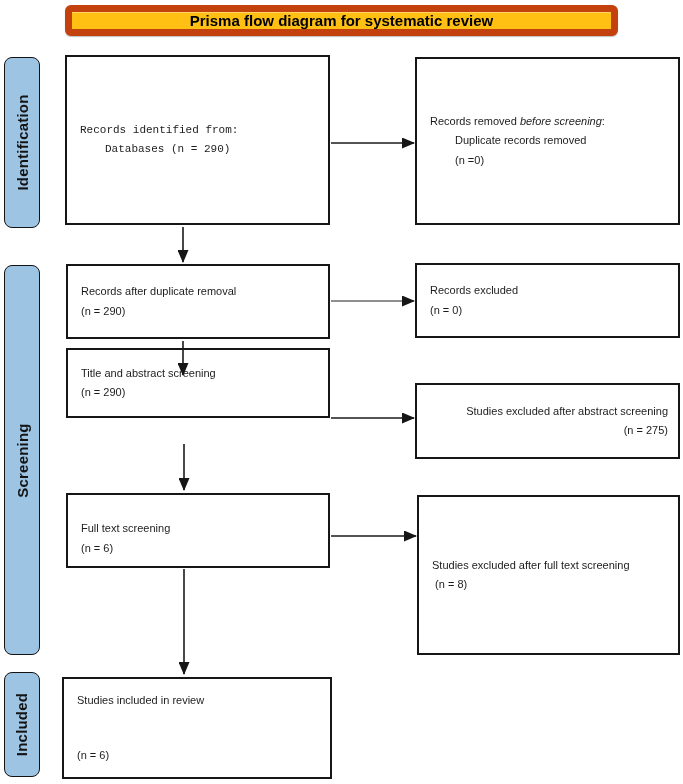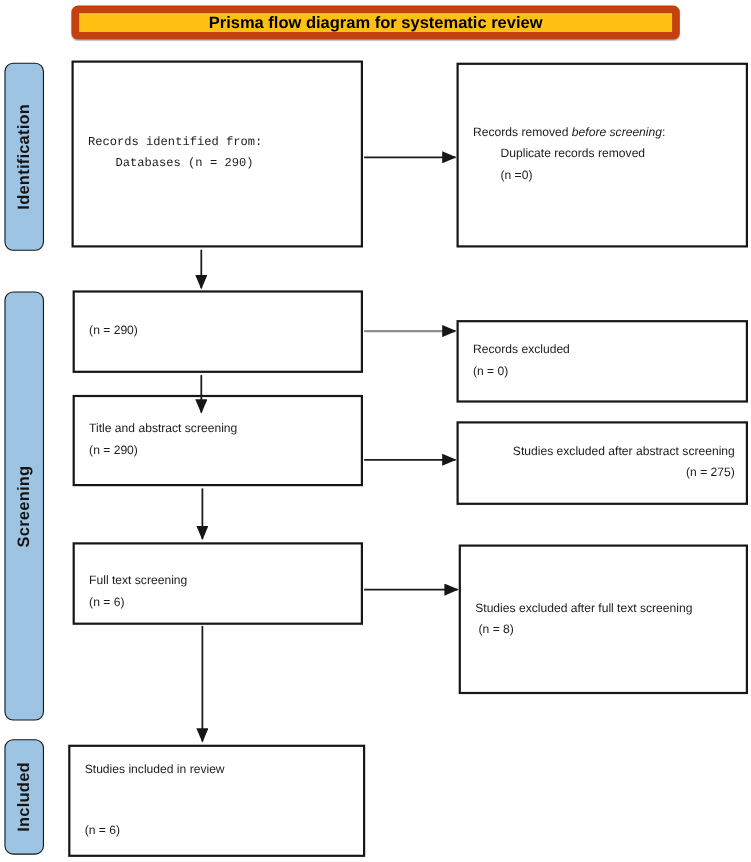--- a/index.html
+++ b/index.html
@@ -59,41 +59,42 @@
     <div>Records identified from:</div>
     <div class="indent">Databases (n = 290)</div>
   </div>
   <div class="box" style="left:415px; top:57px; width:265px; height:168px;">
     <div><span>Records removed </span><i>before screening</i><span>:</span></div>
     <div class="indent">Duplicate records removed</div>
     <div class="indent">(n =0)</div>
   </div>
 
   <div class="box" style="left:66px; top:264px; width:264px; height:75px;">
+    <div>Records after duplicate removal</div>
     <div>(n = 290)</div>
   </div>
-  <div class="box" style="left:415px; top:263px; width:265px; height:75px;margin-top:28px;">
+  <div class="box" style="left:415px; top:263px; width:265px; height:75px;">
     <div>Records excluded</div>
     <div>(n = 0)</div>
   </div>
 
-  <div class="box" style="left:66px; top:359px; width:264px; height:83px;">
+  <div class="box" style="left:66px; top:348px; width:264px; height:70px;">
     <div>Title and abstract screening</div>
     <div>(n = 290)</div>
   </div>
   <div class="box" style="left:415px; top:383px; width:265px; height:76px;align-items:flex-end;">
     <div>Studies excluded after abstract screening</div>
     <div>(n = 275)</div>
   </div>
 
   <div class="box" style="left:66px; top:493px; width:264px; height:75px;justify-content:flex-end;">
     <div>Full text screening</div>
     <div>(n = 6)</div>
   </div>
-  <div class="box" style="left:417px; top:495px; width:263px; height:136px;">
+  <div class="box" style="left:417px; top:495px; width:263px; height:160px;">
     <div>Studies excluded after full text screening</div>
     <div class="pre"> (n = 8)</div>
   </div>
 
   <div class="box" style="left:62px; top:677px; width:270px; height:102px;gap:36px;">
     <div>Studies included in review</div>
     <div>(n = 6)</div>
   </div>
 
   <svg class="arrows" width="683" height="784" viewBox="0 0 683 784">

